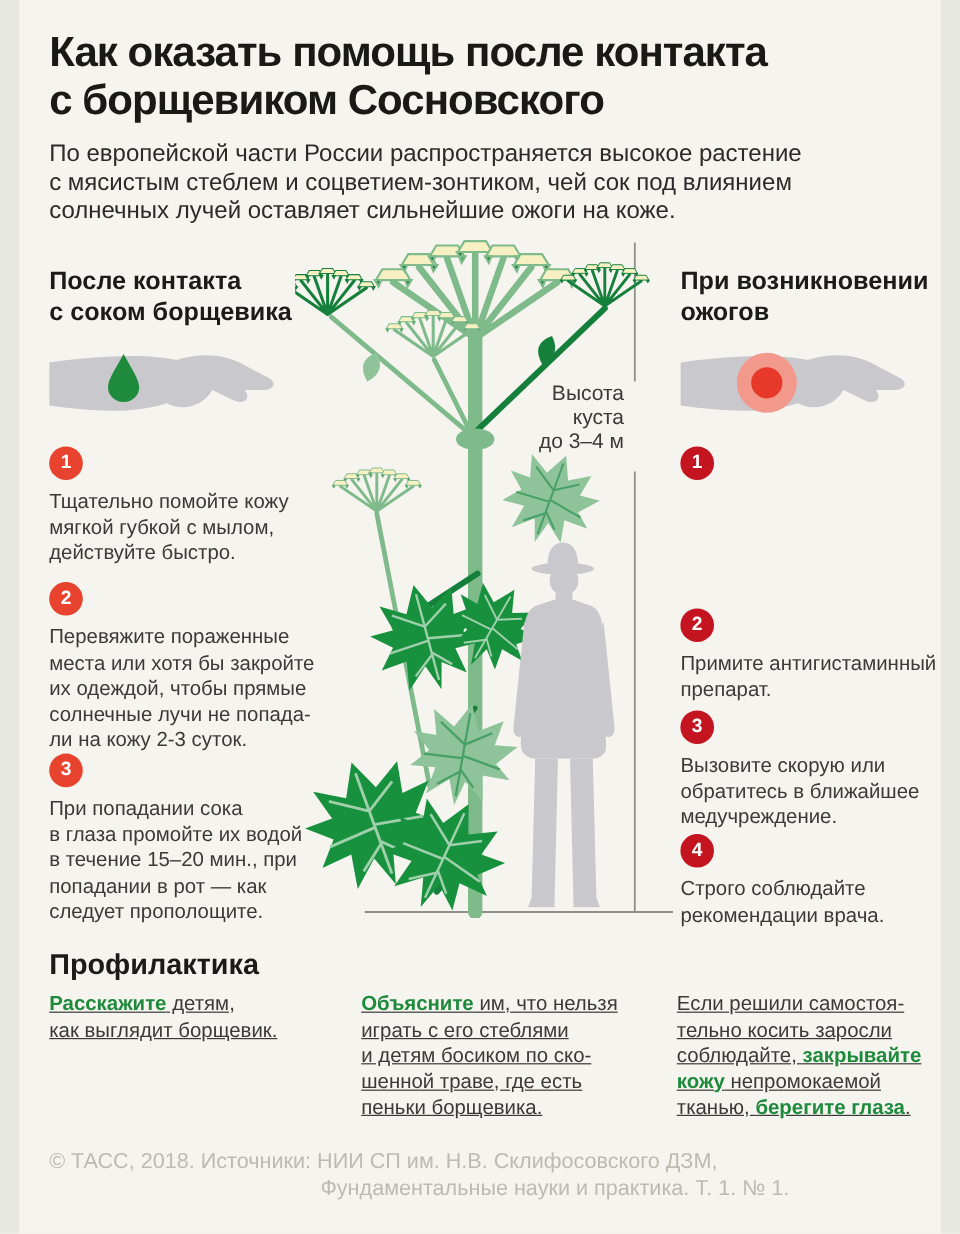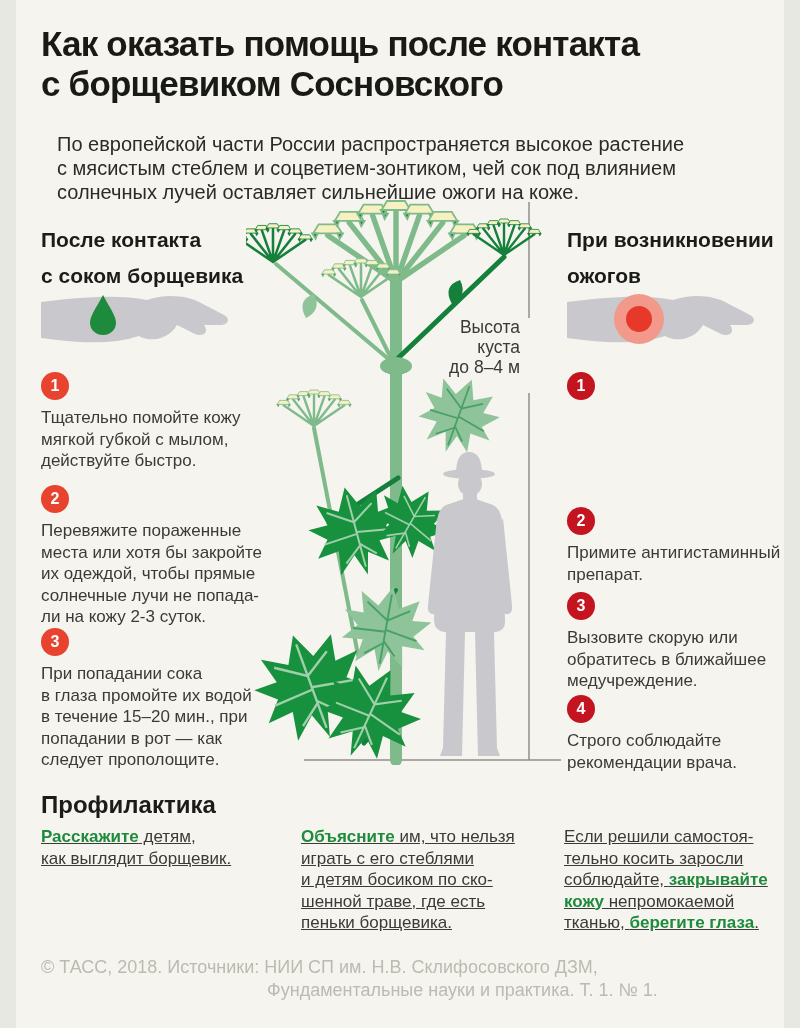--- a/index.html
+++ b/index.html
@@ -1,23 +1,23 @@
 <!DOCTYPE html>
 <html><head>
 <meta charset="utf-8">
 <style>
   html,body{margin:0;padding:0;}
   body{background:#e8e8e3;font-family:"Liberation Sans","DejaVu Sans",sans-serif;}
   .canvas{position:relative;width:768px;height:1028px;background:#f5f4ee;overflow:hidden;margin:0 auto;}
   .pre{white-space:pre-line;}
   .title{position:absolute;left:25px;top:24px;width:760px;margin:0;
          font-size:35px;line-height:40px;font-weight:800;letter-spacing:-0.8px;color:#191916;}
-  .intro{position:absolute;left:25px;top:116px;width:740px;margin:16px;
+  .intro{position:absolute;left:25px;top:116px;width:740px;margin:0;
          font-size:20px;line-height:24px;color:#2b2b29;}
-  .col-head{position:absolute;top:222px;margin:0;font-size:21px;line-height:36px;
+  .col-head{position:absolute;top:222px;margin:0;font-size:21px;line-height:26px;
             font-weight:bold;color:#1b1b19;}
   .col-head.lft{left:25px;width:250px;}
   .col-head.rgt{left:551px;width:230px;}
   .arm-illo{position:absolute;top:290px;width:190px;height:62px;}
   .arm-illo.lft{left:25px;}
   .arm-illo.rgt{left:551px;}
   .step{position:absolute;}
   .step.l{left:25px;width:252px;}
   .step.r{left:551px;width:242px;}
   .badge{width:28px;height:28px;border-radius:50%;display:flex;align-items:center;
@@ -199,21 +199,21 @@
       <path d="M224,297 L200,305 Q192,309 191,322 L188,420 Q188,430 198,432 L250,432 Q260,430 259,420 L256,322 Q255,309 247,305 Z"></path>
       <path d="M191,318 L182,405 Q181,413 186,414 Q191,415 193,408 L199,340 Z"></path>
       <path d="M257,318 L266,405 Q267,413 262,414 Q257,415 255,408 L249,340 Z"></path>
       <path d="M200,432 L197,548 L194,556 L216,556 L219,432 Z"></path>
       <path d="M229,432 L232,556 L254,556 L251,548 L248,432 Z"></path>
     </g>
   </svg>
 
   <p class="height-label pre">Высота
 куста
-до 8–4 м</p>
+до 3–4 м</p>
 
   <h2 class="prev-head">Профилактика</h2>
 
   <p class="prev-col c1 pre"><span class="green">Расскажите</span><span> детям,
 как выглядит борщевик.</span></p>
 
   <p class="prev-col c2 pre"><span class="green">Объясните</span><span> им, что нельзя
 играть с его стеблями
 и детям босиком по ско-
 шенной траве, где есть

